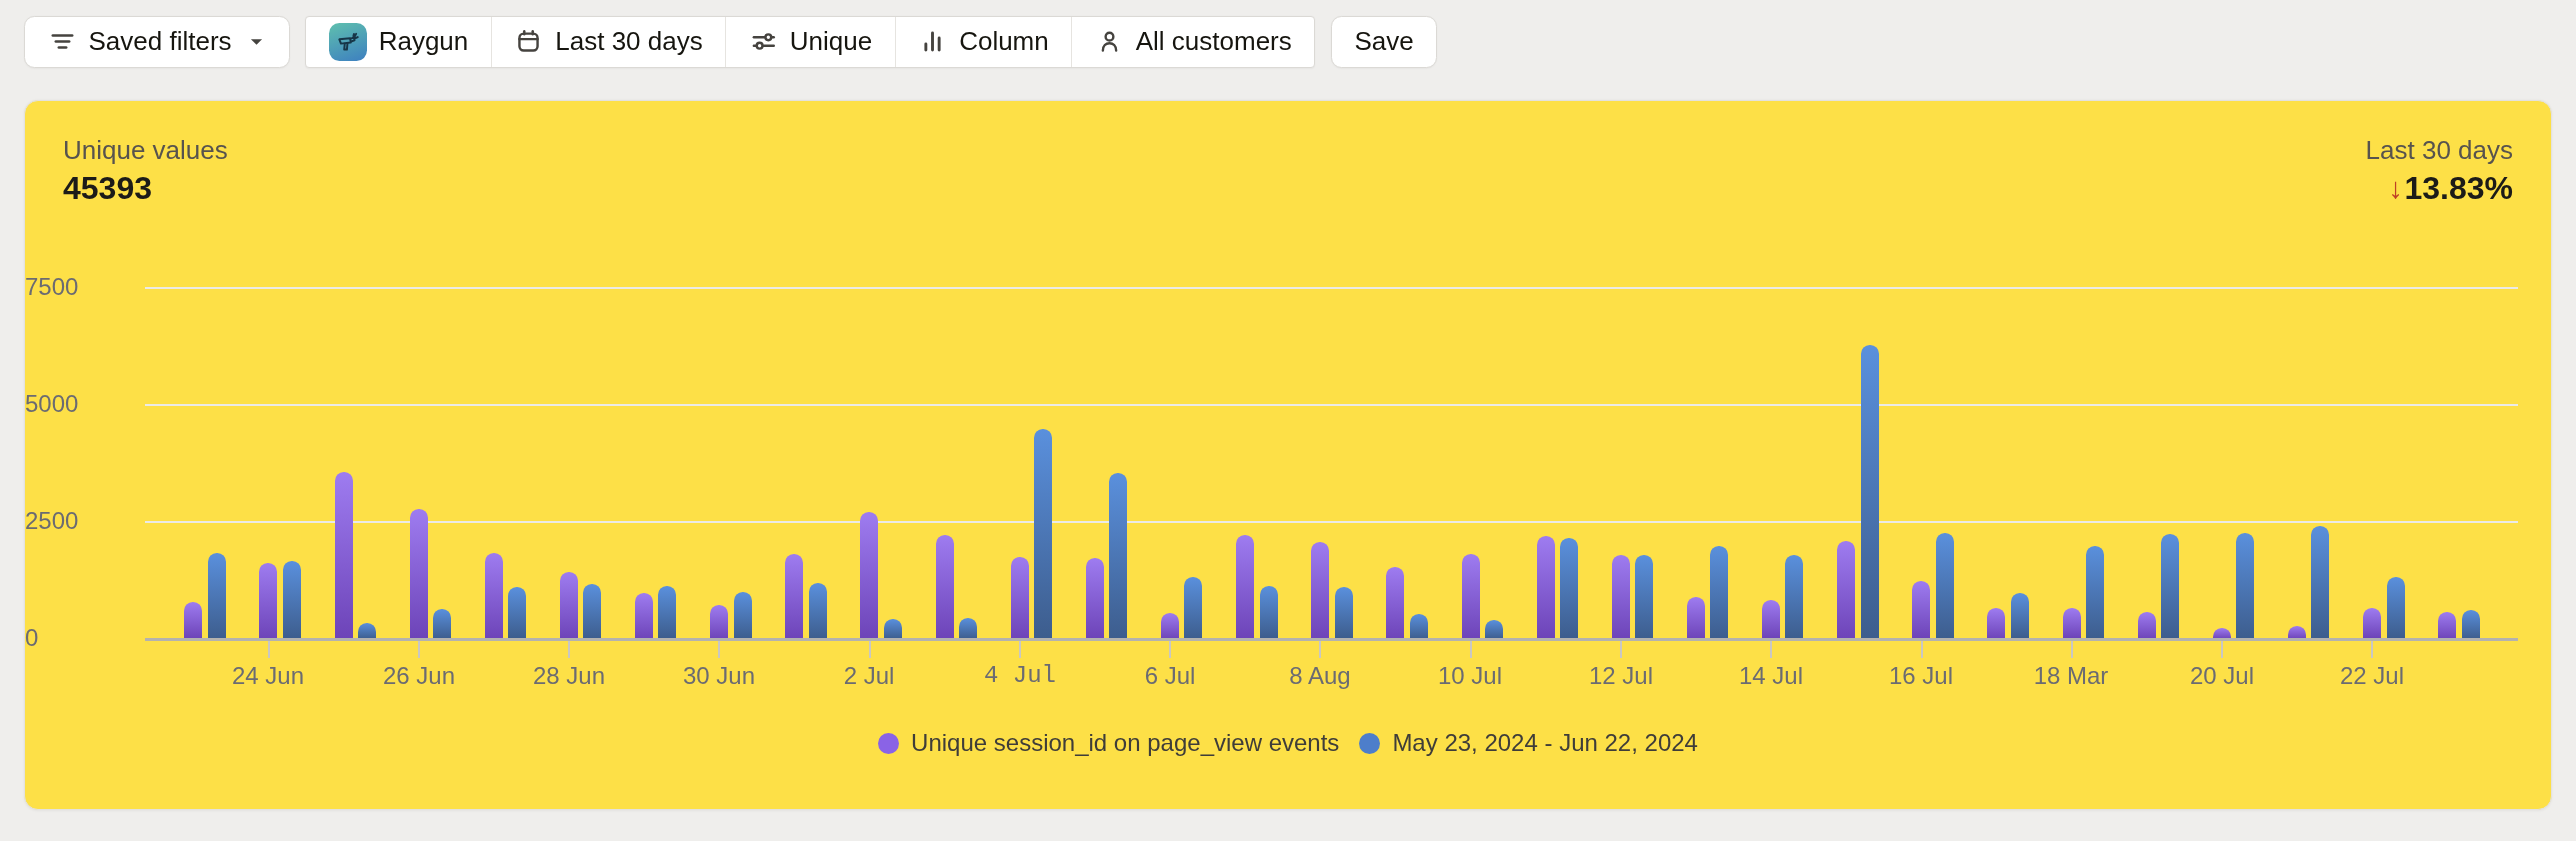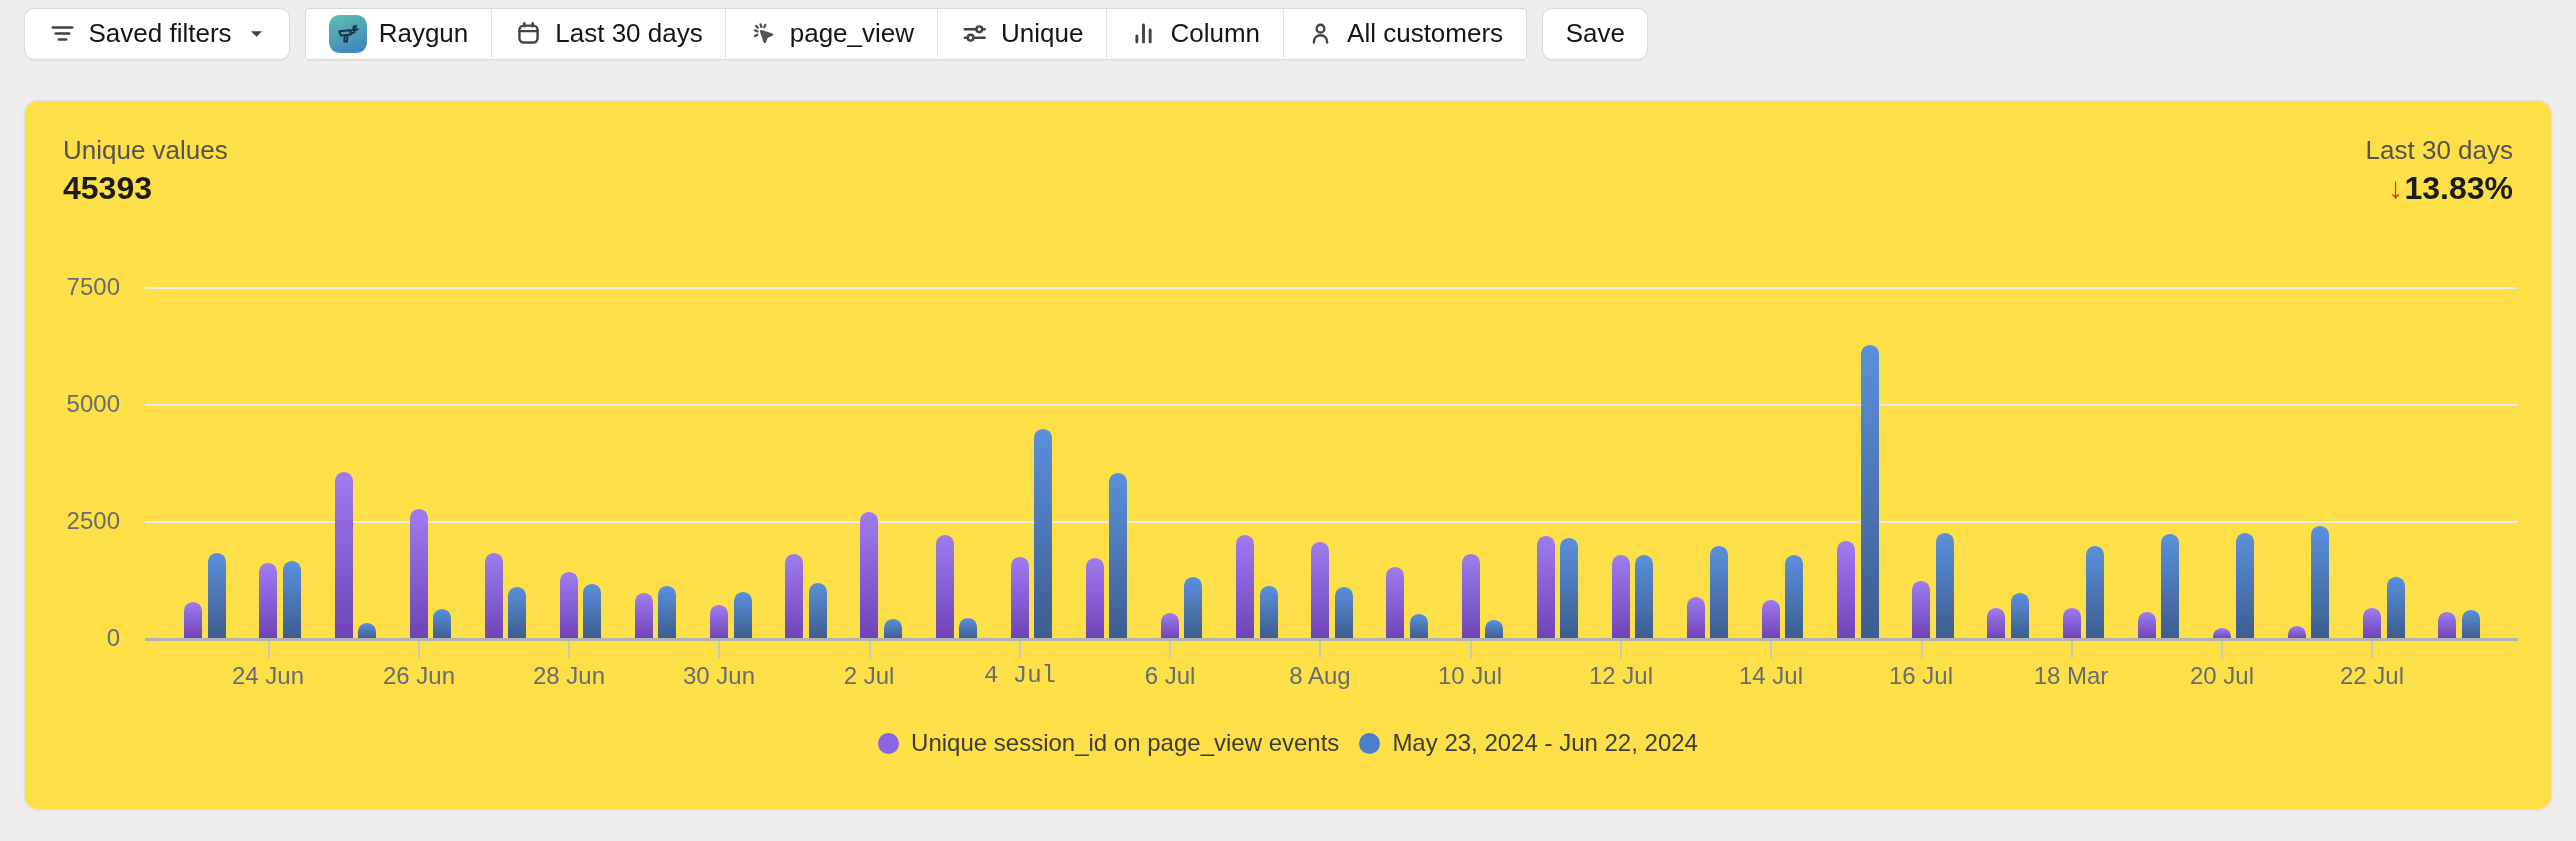--- a/index.html
+++ b/index.html
@@ -8,21 +8,21 @@
     background:#efeeec;
     font-family:"Liberation Sans", sans-serif;
     color:#1c1b18;
     position:relative;
     overflow:hidden;
   }
 
   
   .toolbar {
     position:absolute; left:24px; top:15.6px;
-    display:flex; align-items:flex-end; gap:15.6px;
+    display:flex; align-items:flex-start; gap:15.6px;
     height:44px;
   }
   .btn {
     display:flex; align-items:center; gap:12px;
     background:#ffffff;
     border:1.7px solid #dbd9d5;
     border-radius:10.4px;
     height:52px;
     padding:0 22.5px;
     font-size:26px;
@@ -81,21 +81,21 @@
   
   .chart-wrap {
     position:absolute; left:0; top:156px; right:0; height:485px;
   }
   .gridline {
     position:absolute; height:1.7px; background:#ebeae7; pointer-events:none;
   }
   .gridline.baseline { height:2.6px; background:#b4b2ae; z-index:2; }
   .y-label {
     position:absolute; left:0; width:95px;
-    text-align:right; font-size:24px; color:#6b6b72;
+    text-align:left; font-size:24px; color:#6b6b72;
     pointer-events:none;
   }
   .bar {
     position:absolute;
     border-radius:8.7px 8.7px 0 0;
     z-index:1;
   }
   .x-tick {
     position:absolute; width:1.7px; height:17.3px; background:#c9c7c3; top:384px;
   }
@@ -153,29 +153,20 @@
         <svg width="29" height="29" viewBox="0 0 24 24" fill="none" stroke="#45433f" stroke-width="2" stroke-linecap="round">
           <rect x="4.5" y="5.5" width="15" height="14" rx="3.5"></rect>
           <line x1="4.5" y1="10" x2="19.5" y2="10"></line>
           <line x1="8.5" y1="3.5" x2="8.5" y2="6"></line>
             <line x1="15.5" y1="3.5" x2="15.5" y2="6"></line>
         </svg>
       </span>
       <span>Last 30 days</span>
     </div>
 
-    <div class="filter-item">
-      <span class="icon">
-        <svg width="29" height="29" viewBox="0 0 24 24" fill="none" stroke="#55534f" stroke-width="2" stroke-linecap="round" stroke-linejoin="round">
-          <path d="M10 10 L19 13 L14.8 14.8 L13 19 Z" fill="#55534f"></path>
-          <path d="M9.5 4.5 L10.2 6.5 M5 9.5 L7 10.2 M5.8 5.8 L7.2 7.2 M13.5 5 L12.6 6.8 M5 14 L6.8 13.1"></path>
-        </svg>
-      </span>
-      <span>page_view</span>
-    </div>
 
     <div class="filter-item">
       <span class="icon">
         <svg width="29" height="29" viewBox="0 0 24 24" fill="none" stroke="#45433f" stroke-width="2" stroke-linecap="round">
           <line x1="4" y1="8.5" x2="13" y2="8.5"></line>
             <circle cx="16" cy="8.5" r="2.4"></circle>
             <line x1="18.5" y1="8.5" x2="20.5" y2="8.5"></line>
           <line x1="4" y1="15.5" x2="6" y2="15.5"></line>
             <circle cx="8.8" cy="15.5" r="2.4"></circle>
             <line x1="11.5" y1="15.5" x2="20.5" y2="15.5"></line>

